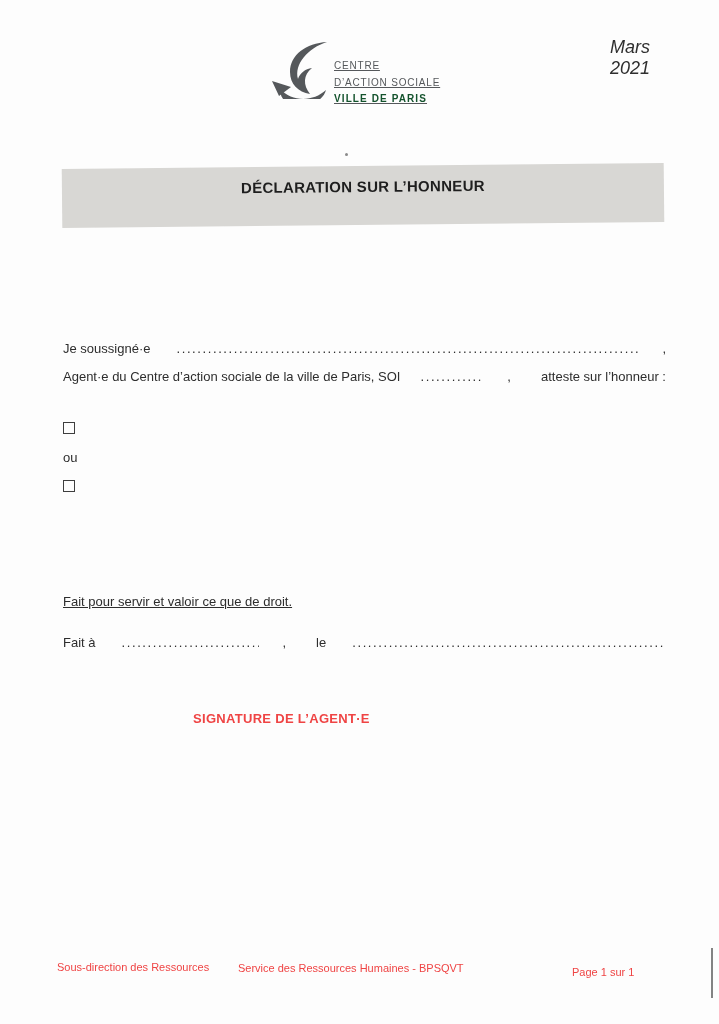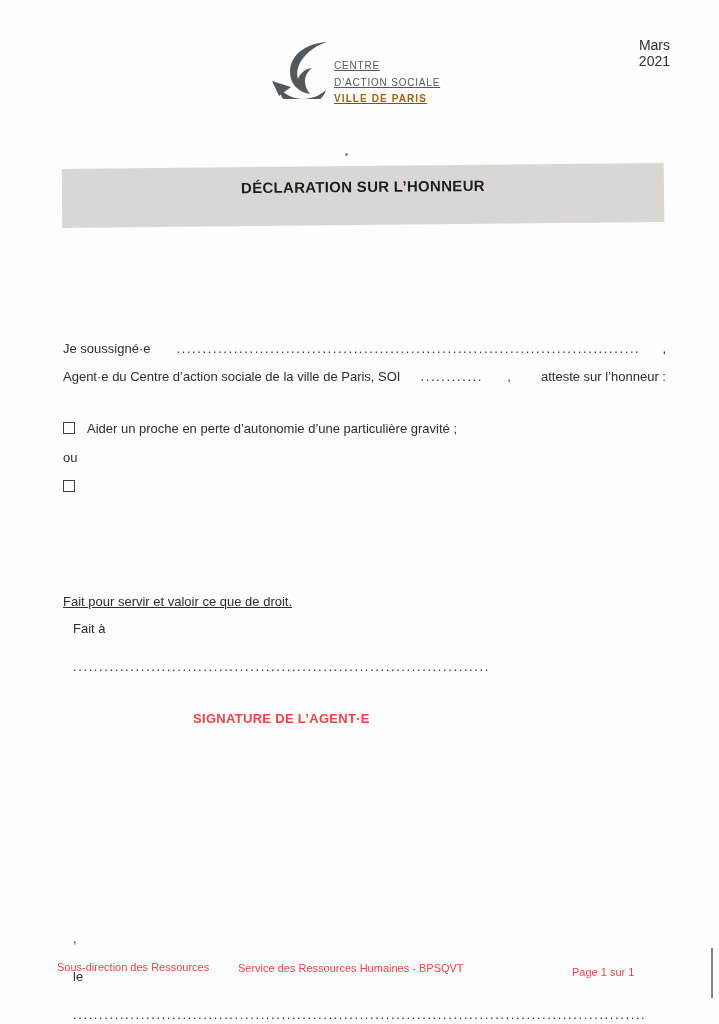--- a/index.html
+++ b/index.html
@@ -12,25 +12,25 @@
     overflow: hidden;
   }
 
   
   .logo-mark { position: absolute; left: 270px; top: 39px; }
   .logo-text {
     position: absolute; left: 334px; top: 58px;
     font-size: 10px; letter-spacing: .8px;
     color: #55585b; line-height: 16.5px; text-decoration: underline;
   }
-  .logo-text .l3 { font-weight: 700; color: #a16207; letter-spacing: 1.1px; }
+  .logo-text .l3 { font-weight: 700; color: #14532d; letter-spacing: 1.1px; }
   .doc-date {
     position: absolute; top: 37px; left: 610px;
-    width: 60px; text-align: right;
-    font-size: 14px; color: #2f2f2f;
+    width: 60px; text-align: left;
+    font-size: 18px; color: #2f2f2f; font-style: italic;
   }
 
   
   .banner {
     position: absolute; left: 62px; top: 166px;
     width: 602px; height: 59px;
     background: #d8d7d4;
     transform: rotate(-0.55deg);
   }
   .banner h1 {
@@ -59,21 +59,21 @@
   .comma { margin-left: 3px; }
   .suffix { margin-left: auto; padding-left: 10px; white-space: nowrap; }
   .le-word { margin-left: 10px; margin-right: 6px; }
 
   .l-intro1 { top: 340px; }
   .l-intro2 { top: 368px; justify-content: flex-end; }
   .l-opt1   { top: 420px; }
   .l-or     { top: 449px; }
   .l-opt2   { top: 474px; line-height: 25px; text-align: justify; }
   .l-statement { top: 593px; text-decoration: underline; }
-  .l-fait   { top: 620px; flex-direction: column; }
+  .l-fait   { top: 634px; }
 
   .checkbox {
     display: inline-block;
     width: 10px; height: 10px;
     border: 1.5px solid #3e3e3e;
     margin-right: 12px;
     transform: translateY(1px);
     background: transparent;
   }
 
@@ -132,21 +132,21 @@
   </p>
 
   <p class="textblock fill-line l-intro2">
     <span class="nowrap">Agent·e du Centre d’action sociale de la ville de Paris, SOI</span>
     <span class="dots mid">......................................................................</span>
     <span class="comma">,</span>
     <span class="suffix">atteste sur l’honneur :</span>
   </p>
 
   <p class="textblock l-opt1">
-    <span class="checkbox"></span><span>Aider un proche en perte d’autonomie d’une particulière gravité ;</span>
+    <span class="checkbox"></span>
   </p>
 
   <p class="textblock l-or">ou</p>
 
   <p class="textblock l-opt2">
     <span class="checkbox"></span>
   </p>
 
   <p class="textblock l-statement">Fait pour servir et valoir ce que de droit.</p>
 

